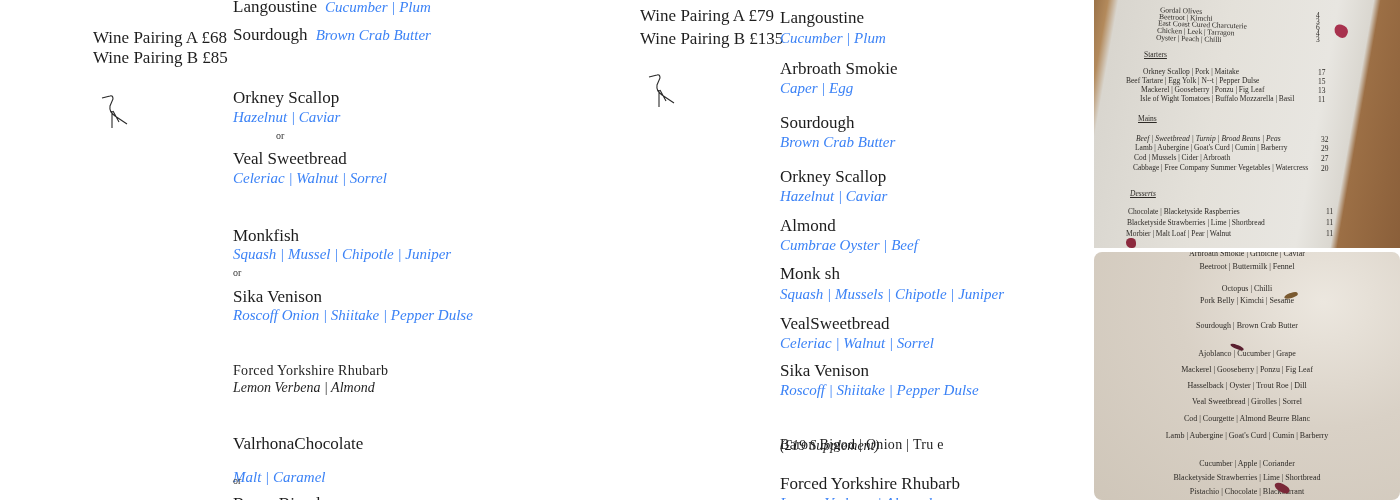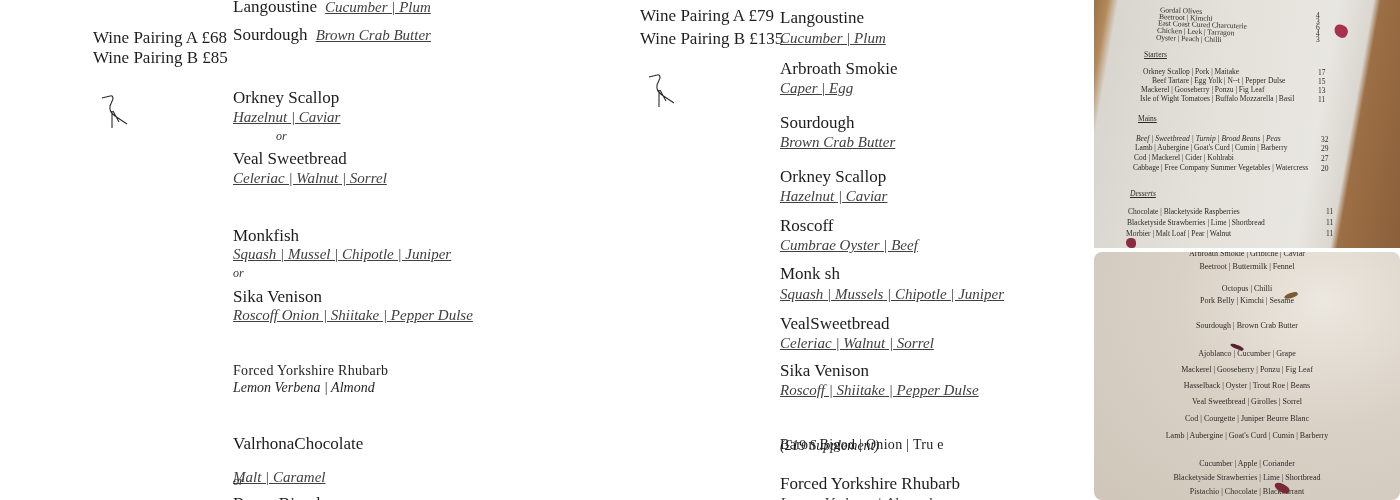--- a/index.html
+++ b/index.html
@@ -3,22 +3,22 @@
 <meta charset="utf-8">
 <style>
   html, body { margin: 0; padding: 0; }
   body {
     width: 1400px; height: 500px; overflow: hidden; position: relative;
     background: #ffffff; color: #1e1e1e;
     font-family: "Liberation Serif", "DejaVu Serif", serif;
   }
   .abs { position: absolute; }
   .name { font-size: 17px; line-height: 20px; white-space: nowrap; color: #1c1c1c; }
-  .desc { font-size: 15px; line-height: 19px; font-style: italic; white-space: nowrap; color: #404040; text-decoration: underline; }
-  .or { font-size: 12px; line-height: 18px; font-style: italic; color: #333; }
+  .desc { font-size: 15px; line-height: 19px; font-style: italic; white-space: nowrap; color: #3b82f6; }
+  .or { font-size: 10px; line-height: 18px; color: #333; }
   .small-name { font-size: 14px; line-height: 17px; white-space: nowrap; letter-spacing: 0.3px; }
   .small-desc { font-size: 14px; line-height: 17px; font-style: italic; white-space: nowrap; }
   .wine { font-size: 17px; line-height: 20px; white-space: nowrap; }
   .heron { width: 34px; height: 38px; }
 
   
   .photo { position: absolute; left: 1094px; width: 306px; overflow: hidden; }
   .photo-top { top: 0; height: 248px;
     background: linear-gradient(100deg, #9a7248 0%, #b38a5c 4%, #d9d6cf 7%, #e4e1da 40%, #e8e6e1 70%, #dad7d0 80%, #9c6f45 82%, #8a5f3a 100%); }
   .photo-bottom { top: 252px; height: 248px;
@@ -77,21 +77,21 @@
   </svg>
 
   <div class="abs name" style="left:780px;top:8px">Langoustine</div>
   <div class="abs desc" style="left:780px;top:29px">Cucumber | Plum</div>
   <div class="abs name" style="left:780px;top:59px">Arbroath Smokie</div>
   <div class="abs desc" style="left:780px;top:79px">Caper | Egg</div>
   <div class="abs name" style="left:780px;top:113px">Sourdough</div>
   <div class="abs desc" style="left:780px;top:133px">Brown Crab Butter</div>
   <div class="abs name" style="left:780px;top:167px">Orkney Scallop</div>
   <div class="abs desc" style="left:780px;top:187px">Hazelnut | Caviar</div>
-  <div class="abs name" style="left:780px;top:216px">Roscoff</div>
+  <div class="abs name" style="left:780px;top:216px">Almond</div>
   <div class="abs desc" style="left:780px;top:236px">Cumbrae Oyster | Beef</div>
   <div class="abs name" style="left:780px;top:264px">Monk sh</div>
   <div class="abs desc" style="left:780px;top:285px">Squash | Mussels | Chipotle | Juniper</div>
   <div class="abs name" style="left:780px;top:314px">VealSweetbread</div>
   <div class="abs desc" style="left:780px;top:334px">Celeriac | Walnut | Sorrel</div>
   <div class="abs name" style="left:780px;top:361px">Sika Venison</div>
   <div class="abs desc" style="left:780px;top:381px">Roscoff | Shiitake | Pepper Dulse</div>
   <div class="abs small-name" style="left:780px;top:436px">Baron Bigod | Onion | Tru e</div>
   <div class="abs small-desc" style="left:780px;top:437px">(£19 Supplement)</div>
   <div class="abs name" style="left:780px;top:474px">Forced Yorkshire Rhubarb</div>
@@ -105,32 +105,32 @@
   <div class="line" style="left:63px;top:27px;transform:rotate(2deg)">Chicken | Leek | Tarragon</div>
   <div class="line" style="left:62px;top:34px;transform:rotate(2deg)">Oyster | Peach | Chilli</div>
   <div class="price" style="left:222px;top:11px">4</div>
   <div class="price" style="left:222px;top:17px">3</div>
   <div class="price" style="left:222px;top:23px">6</div>
   <div class="price" style="left:222px;top:29px">4</div>
   <div class="price" style="left:222px;top:35px">3</div>
 
   <div class="heading" style="left:50px;top:50px">Starters</div>
   <div class="line" style="left:49px;top:67px">Orkney Scallop | Pork | Maitake</div>
-  <div class="line" style="left:58px;top:76px">Beef Tartare | Egg Yolk | N--t | Pepper Dulse</div>
+  <div class="line" style="left:32px;top:76px">Beef Tartare | Egg Yolk | N--t | Pepper Dulse</div>
   <div class="line" style="left:47px;top:85px">Mackerel | Gooseberry | Ponzu | Fig Leaf</div>
   <div class="line" style="left:46px;top:94px">Isle of Wight Tomatoes | Buffalo Mozzarella | Basil</div>
   <div class="price" style="left:224px;top:68px">17</div>
   <div class="price" style="left:224px;top:77px">15</div>
   <div class="price" style="left:224px;top:86px">13</div>
   <div class="price" style="left:224px;top:95px">11</div>
 
   <div class="heading" style="left:44px;top:114px">Mains</div>
   <div class="line" style="left:42px;top:134px;font-style:italic">Beef | Sweetbread | Turnip | Broad Beans | Peas</div>
   <div class="line" style="left:41px;top:143px">Lamb | Aubergine | Goat's Curd | Cumin | Barberry</div>
-  <div class="line" style="left:40px;top:153px">Cod | Mackerel | Cider | Kohlrabi</div>
+  <div class="line" style="left:40px;top:153px">Cod | Mussels | Cider | Arbroath</div>
   <div class="line" style="left:39px;top:163px">Cabbage | Free Company Summer Vegetables | Watercress</div>
   <div class="price" style="left:227px;top:135px">32</div>
   <div class="price" style="left:227px;top:144px">29</div>
   <div class="price" style="left:227px;top:154px">27</div>
   <div class="price" style="left:227px;top:164px">20</div>
 
   <div class="heading" style="left:36px;top:189px;font-style:italic">Desserts</div>
   <div class="line" style="left:34px;top:207px">Chocolate | Blacketyside Raspberries</div>
   <div class="line" style="left:33px;top:218px">Blacketyside Strawberries | Lime | Shortbread</div>
   <div class="line" style="left:32px;top:229px">Morbier | Malt Loaf | Pear | Walnut</div>
@@ -143,23 +143,23 @@
 </div>
 
 <div class="photo photo-bottom">
   <div class="line" style="top:-3px">Arbroath Smokie | Gribiche | Caviar</div>
   <div class="line" style="top:10px">Beetroot | Buttermilk | Fennel</div>
   <div class="line" style="top:32px">Octopus | Chilli</div>
   <div class="line" style="top:44px">Pork Belly | Kimchi | Sesame</div>
   <div class="line" style="top:69px">Sourdough | Brown Crab Butter</div>
   <div class="line" style="top:97px">Ajoblanco | Cucumber | Grape</div>
   <div class="line" style="top:113px">Mackerel | Gooseberry | Ponzu | Fig Leaf</div>
-  <div class="line" style="top:129px">Hasselback | Oyster | Trout Roe | Beans</div>
+  <div class="line" style="top:129px">Hasselback | Oyster | Trout Roe | Dill</div>
   <div class="line" style="top:145px">Veal Sweetbread | Girolles | Sorrel</div>
-  <div class="line" style="top:162px">Cod | Courgette | Juniper Beurre Blanc</div>
+  <div class="line" style="top:162px">Cod | Courgette | Almond Beurre Blanc</div>
   <div class="line" style="top:179px">Lamb | Aubergine | Goat's Curd | Cumin | Barberry</div>
   <div class="line" style="top:207px">Cucumber | Apple | Coriander</div>
   <div class="line" style="top:221px">Blacketyside Strawberries | Lime | Shortbread</div>
   <div class="line" style="top:235px">Pistachio | Chocolate | Blackcurrant</div>
   <div class="petal" style="left:190px;top:41px;width:14px;height:5px;background:#7a5a30;transform:rotate(-20deg)"></div>
   <div class="petal" style="left:136px;top:93px;width:14px;height:4px;background:#5a2030;transform:rotate(20deg)"></div>
   <div class="petal" style="left:180px;top:232px;width:16px;height:8px;background:#7a2838;transform:rotate(25deg)"></div>
 </div>
 
 </body></html>

